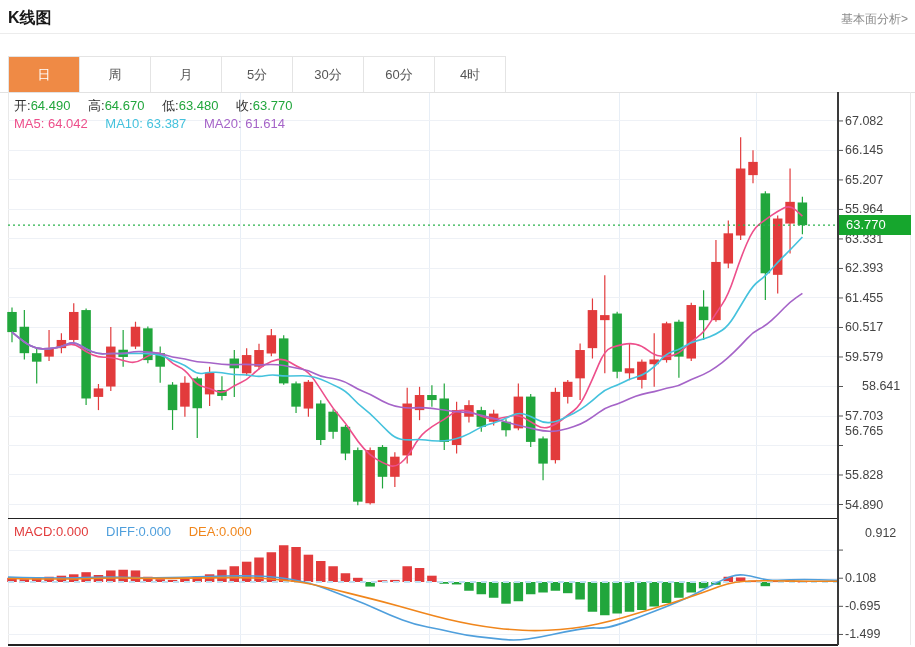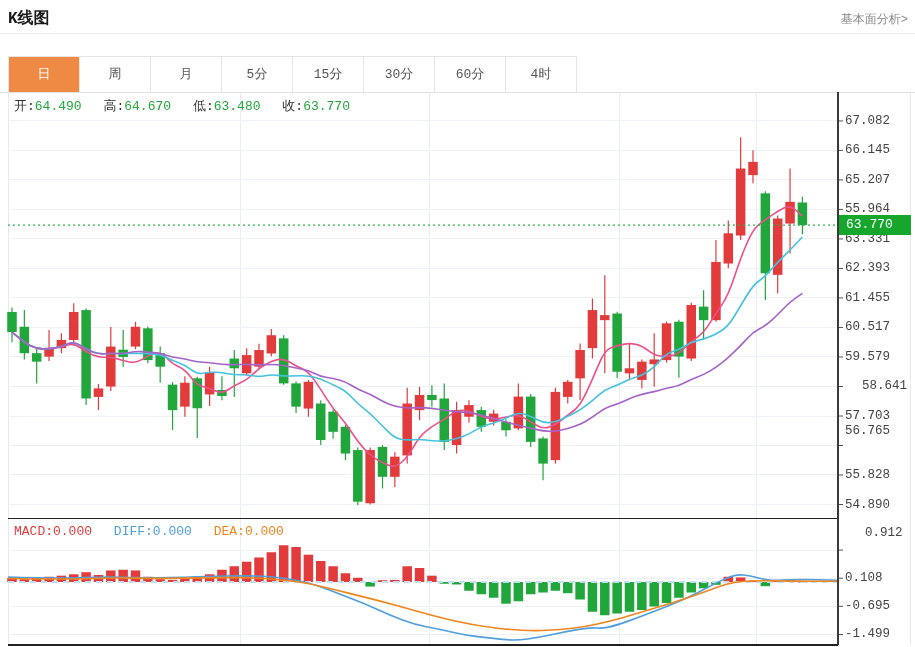--- a/index.html
+++ b/index.html
@@ -1,17 +1,17 @@
 <!DOCTYPE html>
 <html><head>
 <meta charset="utf-8">
 <style>
   html,body{margin:0;padding:0;background:#fff;}
   #app{position:relative;width:915px;height:647px;overflow:hidden;
-       font-family:Liberation Mono, monospace;background:#fff;}
+       font-family:Liberation Sans, sans-serif;background:#fff;}
   .page-title{position:absolute;left:8px;top:8px;font-size:16px;font-weight:bold;color:#1a1a1a;}
   .top-link{position:absolute;right:7px;top:11px;font-size:12px;color:#8a8a8a;cursor:pointer;}
   .title-rule{position:absolute;left:0;top:33px;width:915px;height:1px;background:#ececec;}
   .tabbar{position:absolute;left:8px;top:56px;display:flex;border:1px solid #e4e4e4;border-bottom:none;}
   .tab{width:70px;height:35px;line-height:35px;text-align:center;font-size:13px;color:#555;
        border-right:1px solid #e4e4e4;cursor:pointer;background:#fff;}
   .tab:last-child{border-right:none;}
   .tab.active{background:#ef8a45;color:#fff;}
   .chart-topline{position:absolute;left:0;top:92px;width:915px;height:1px;background:#e2e2e2;}
   .panel-side{position:absolute;top:92px;width:1px;height:553px;background:#e9e9e9;}
@@ -29,21 +29,20 @@
 <div id="app">
   <div class="page-title">K线图</div>
   <div class="top-link">基本面分析&gt;</div>
   <div class="title-rule"></div>
 
   <div class="tabbar">
     <div class="tab active" style="background: rgb(239, 138, 69);">日</div>
     <div class="tab">周</div>
     <div class="tab">月</div>
     <div class="tab">5分</div>
-    <div class="tab">15分</div>
     <div class="tab">30分</div>
     <div class="tab">60分</div>
     <div class="tab">4时</div>
   </div>
   <div class="chart-topline"></div>
   <div class="panel-side" style="left:8px"></div>
   <div class="panel-side" style="left:910px"></div>
 
   <svg id="svgwrap" width="915" height="647">
       <line x1="240" y1="93" x2="240" y2="645" stroke="#e7eef6" stroke-width="1" shape-rendering="crispEdges"></line>
@@ -292,20 +291,25 @@
       <line x1="8" y1="645" x2="838" y2="645" stroke="#222" stroke-width="1.5" shape-rendering="crispEdges"></line>
       <line x1="838" y1="92" x2="838" y2="645" stroke="#3a3a3a" stroke-width="1.4" shape-rendering="crispEdges"></line>
     </svg>
 
   <div class="readout" style="top:97px">
     <span class="grp"><span class="lbl">开:</span><span class="val-green" style="color: rgb(33, 166, 60);">64.490</span></span>
     <span class="grp"><span class="lbl">高:</span><span class="val-green" style="color: rgb(33, 166, 60);">64.670</span></span>
     <span class="grp"><span class="lbl">低:</span><span class="val-green" style="color: rgb(33, 166, 60);">63.480</span></span>
     <span class="grp"><span class="lbl">收:</span><span class="val-green" style="color: rgb(33, 166, 60);">63.770</span></span>
   </div>
+  <div class="readout" style="top:116px">
+    <span class="grp ma5" style="color: rgb(237, 79, 139);"><span>MA5:</span> <span>64.042</span></span>
+    <span class="grp ma10" style="color: rgb(69, 194, 221);"><span>MA10:</span> <span>63.387</span></span>
+    <span class="grp ma20" style="color: rgb(165, 100, 200);"><span>MA20:</span> <span>61.614</span></span>
+  </div>
   <div class="readout" style="top:524px">
     <span class="grp macdv" style="color: rgb(226, 59, 60);"><span>MACD:</span><span>0.000</span></span>
     <span class="grp diffv" style="color: rgb(79, 159, 220);"><span>DIFF:</span><span>0.000</span></span>
     <span class="grp deav" style="color: rgb(240, 134, 28);"><span>DEA:</span><span>0.000</span></span>
   </div>
 
   <div id="ylabels">
       <div class="ylab" style="top: 114.94px;">67.082</div>
       <div class="ylab" style="top: 144.418px;">66.145</div>
       <div class="ylab" style="top: 173.927px;">65.207</div>

